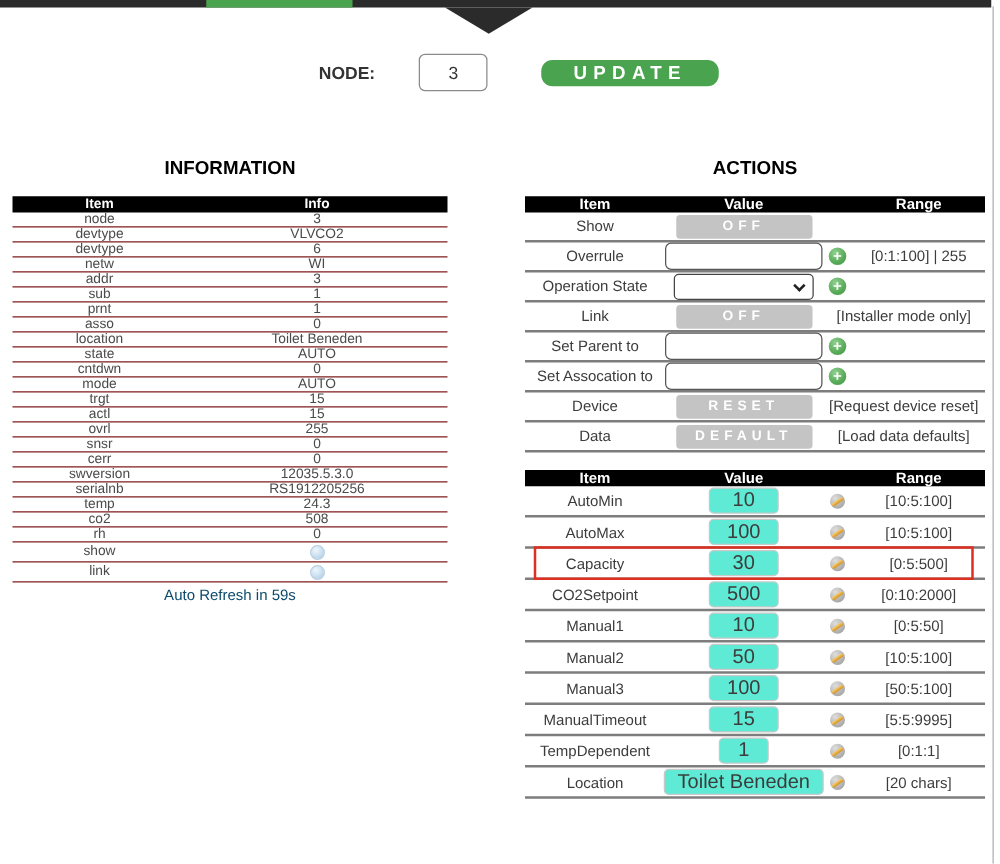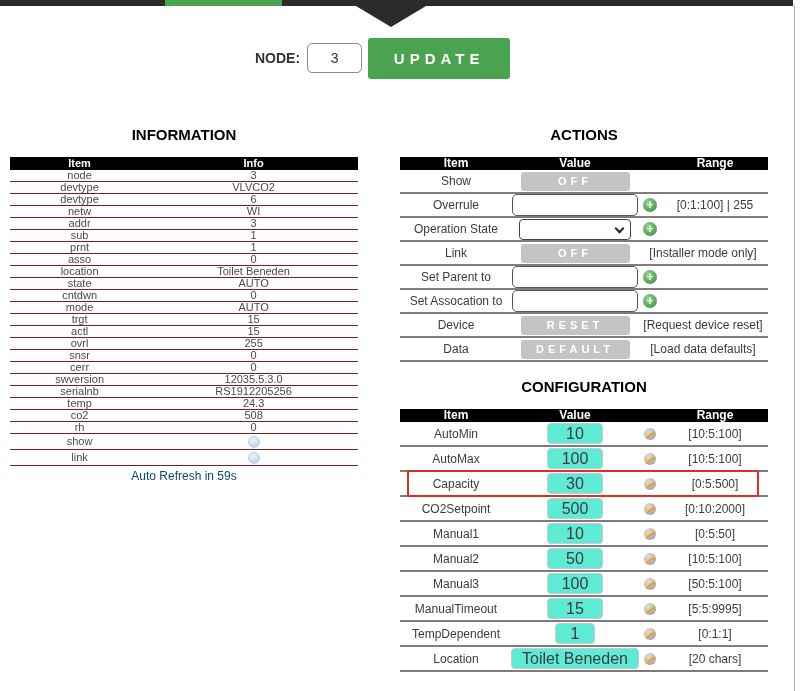--- a/index.html
+++ b/index.html
@@ -15,39 +15,39 @@
   .topbar { position: absolute; left: 0; top: 0; width: 793px; height: 6px; background: #2b2b2b; }
   .topbar-accent { position: absolute; left: 165px; top: 0; width: 117px; height: 6px; background: #4aa34e; }
   .nav-triangle {
     position: absolute; left: 356px; top: 6px; width: 0; height: 0;
     border-left: 35px solid transparent; border-right: 35px solid transparent;
     border-top: 21px solid #2b2b2b;
   }
   .right-border { position: absolute; left: 794px; top: 5px; width: 1px; height: 686px; background: #aeaeae; }
 
   
-  .node-row { position: absolute; left: 255px; top: 42px; height: 32px; display: flex; align-items: center; }
+  .node-row { position: absolute; left: 255px; top: 42px; height: 32px; display: flex; align-items: center; gap: 28px; }
   .node-label { font-weight: bold; font-size: 14px; color: #333; margin-right: 7px; }
   .node-input {
     width: 55px; height: 30px; text-align: center; font-size: 14px; color: #333;
     border: 1px solid #8a8a8a; border-radius: 5px; outline: none;
     font-family: "Liberation Sans", sans-serif;
   }
   .update-btn {
-    margin-left: 6px; width: 142px; height: 41px; background: #4aa34e; color: #fff;
-    border: none; border-radius: 3px; font-weight: bold; font-size: 15px;
+    margin-left: 15px; width: 142px; height: 21px; background: #4aa34e; color: #fff;
+    border: none; border-radius: 9px; font-weight: bold; font-size: 15px;
     letter-spacing: 5px; cursor: pointer; font-family: "Liberation Sans", sans-serif;
   }
 
   
   .section-title { font-weight: bold; font-size: 15px; color: #000000; text-align: center; }
 
   
   .left-col  { position: absolute; left: 10px;  top: 126px; width: 348px; }
-  .right-col { position: absolute; left: 400px; top: 126px; width: 368px; }
+  .right-col { position: absolute; left: 420px; top: 126px; width: 368px; }
 
   
   .info-table { margin-top: 14px; width: 100%; }
   .info-header { display: flex; background: #000; color: #fff; font-weight: bold; font-size: 11px; height: 13px; line-height: 13px; }
   .info-header div:first-child { width: 40%; text-align: center; }
   .info-header div:last-child  { width: 60%; text-align: center; }
   .info-row { display: flex; height: 12px; font-size: 11px; line-height: 11px; border-bottom: 1px solid #7f1d1d; align-items: center; }
   .info-row.tall { height: 16px; }
   .info-cell-item { width: 40%; text-align: center; }
   .info-cell-info { width: 60%; text-align: center; }
@@ -320,21 +320,20 @@
         <div class="grid-row">
           <div class="cell-item">Data</div>
           <div class="cell-value">
             <button class="gray-btn">DEFAULT</button>
           </div>
           <div class="cell-range span2">[Load data defaults]</div>
         </div>
       </div>
   </div>
 
-  <div class="section-title config-title">CONFIGURATION</div>
   <div class="grid-table config-table">
     <div class="grid-header">
       <div>Item</div>
       <div>Value</div>
       <div></div>
       <div>Range</div>
     </div>
     <div id="config-body">
         <div class="grid-row">
           <div class="cell-item">AutoMin</div>

